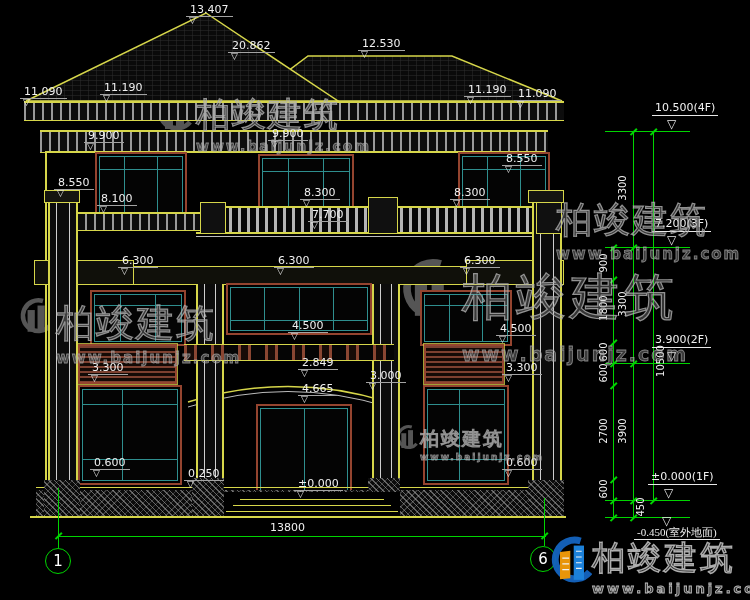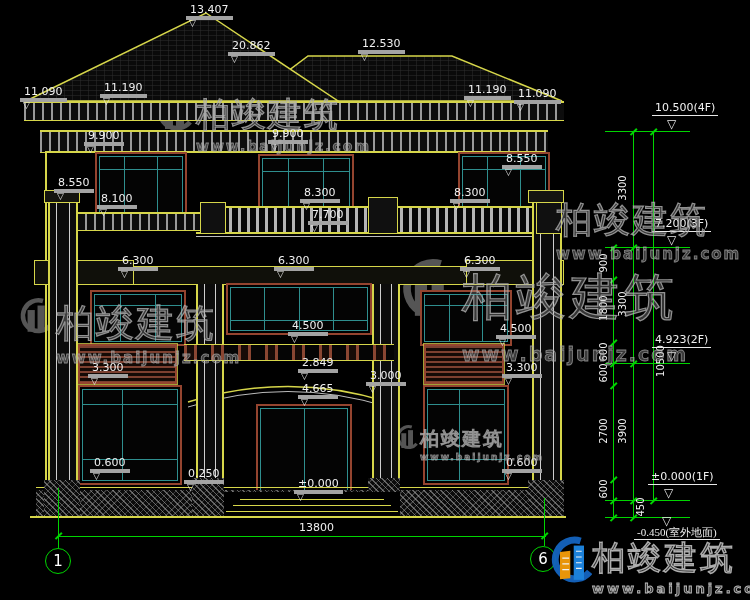--- a/index.html
+++ b/index.html
@@ -25,21 +25,21 @@
   
   .win{position:absolute;border:2px solid #94442f;background:#000;padding:2px;}
   .wg{width:100%;height:100%;display:grid;gap:1px;background:#2f8f8f;border:1px solid #2f8f8f;box-sizing:border-box;}
   .wg>i{background:#040404;display:block;}
   .louver{position:absolute;border:2px solid #94442f;box-shadow:0 0 0 1px rgba(214,214,74,.75);
           background:repeating-linear-gradient(180deg,#7c4030 0 2px,#140a06 2px 5px);}
   .frieze{position:absolute;border-top:1.5px solid #d6d64a;border-bottom:1.5px solid #d6d64a;
           background:repeating-linear-gradient(90deg,#8a4632 0 3px,#170b07 3px 10px,#8a4632 10px 13px,#050505 13px 27px);}
   
   .flag{position:absolute;color:#f0f0f0;font-size:11px;line-height:11px;white-space:nowrap;z-index:30;}
-  .flag .t{border-bottom:4px solid #a3a3a3;padding:0 4px 1px 4px;display:inline-block;}
+  .flag .t{border-bottom:1px solid #a3a3a3;padding:0 4px 1px 4px;display:inline-block;}
   .flag .v{display:block;color:#e8e8e8;font-size:9px;line-height:7px;margin:0 0 0 3px;}
   .rflag{position:absolute;color:#f0f0f0;font-size:11px;line-height:12px;white-space:nowrap;z-index:30;}
   .rflag .t{border-bottom:1px solid #e8e8e8;padding:0 3px 1px 3px;}
   .tri{position:absolute;color:#e8e8e8;font-size:12px;line-height:12px;z-index:30;}
   .vdim{position:absolute;color:#efefef;font-size:10px;white-space:nowrap;z-index:25;
         transform:translate(-50%,-50%) rotate(-90deg);}
   .tk{position:absolute;width:9px;height:1.5px;background:#00d400;transform:rotate(-45deg);z-index:24;}
   .axis{position:absolute;width:24px;height:24px;border:1.5px solid #00d400;border-radius:50%;
         color:#fff;font-size:15px;display:flex;align-items:center;justify-content:center;z-index:20;}
   .dimtxt{position:absolute;color:#efefef;font-size:11px;z-index:25;}
@@ -207,21 +207,21 @@
     <div class="yline" style="left:9px;top:13px;width:158px;height:1px"></div>
     <div class="yline" style="left:2px;top:19px;width:172px;height:1px"></div>
   </div>
   <div class="yline" style="left:30px;top:516px;width:536px;height:2px;z-index:11"></div>
 
   <div class="gline" style="left:59px;top:536px;width:487px;height:1px;z-index:20"></div>
   <div class="gline" style="left:58px;top:488px;width:1px;height:60px;z-index:20"></div>
   <div class="gline" style="left:544px;top:498px;width:1px;height:48px;z-index:19"></div>
   <div class="tk" style="left:54px;top:535px"></div>
   <div class="tk" style="left:540px;top:535px"></div>
-  <div class="dimtxt" style="left:270px;top:521px;width:64px;text-align:right">13800</div>
+  <div class="dimtxt" style="left:270px;top:521px;width:64px;text-align:left">13800</div>
   <div class="axis" style="left:45px;top:548px">
     <span>1</span>
   </div>
   <div class="axis" style="left:530px;top:546px">
     <span>6</span>
   </div>
 
 
   <div class="gline" style="left:613px;top:247px;width:1px;height:270px;z-index:20"></div>
   <div class="gline" style="left:633px;top:131px;width:1px;height:386px;z-index:20"></div>
@@ -259,21 +259,21 @@
       <div class="flag" style="left: 294px; top: 478px;"><span class="t">±0.000</span><span class="v">▽</span></div>
     </div>
   <div id="right-levels">
       <div class="gline" style="left: 605px; top: 131px; width: 85px; height: 1px; z-index: 20;"></div>
       <div class="rflag" style="left: 652px; top: 102px;"><span class="t">10.500(4F)</span></div>
       <div class="tri" style="left: 667px; top: 118px;">▽</div>
       <div class="gline" style="left: 605px; top: 247px; width: 85px; height: 1px; z-index: 20;"></div>
       <div class="rflag" style="left: 652px; top: 218px;"><span class="t">7.200(3F)</span></div>
       <div class="tri" style="left: 667px; top: 234px;">▽</div>
       <div class="gline" style="left: 605px; top: 363px; width: 85px; height: 1px; z-index: 20;"></div>
-      <div class="rflag" style="left: 652px; top: 334px;"><span class="t">4.923(2F)</span></div>
+      <div class="rflag" style="left: 652px; top: 334px;"><span class="t">3.900(2F)</span></div>
       <div class="tri" style="left: 667px; top: 350px;">▽</div>
       <div class="gline" style="left: 605px; top: 500px; width: 85px; height: 1px; z-index: 20;"></div>
       <div class="rflag" style="left: 648px; top: 471px;"><span class="t">±0.000(1F)</span></div>
       <div class="tri" style="left: 664px; top: 487px;">▽</div>
       <div class="gline" style="left: 605px; top: 517px; width: 85px; height: 1px; z-index: 20;"></div>
       <div class="rflag" style="left: 634px; top: 526px; font-family: Liberation Serif, serif;"><span class="t">-0.450(室外地面)</span></div>
       <div class="tri" style="left: 662px; top: 515px;">▽</div>
     </div>
   <div id="vdims">
       <div class="vdim" style="left: 603px; top: 263px;">900</div>

